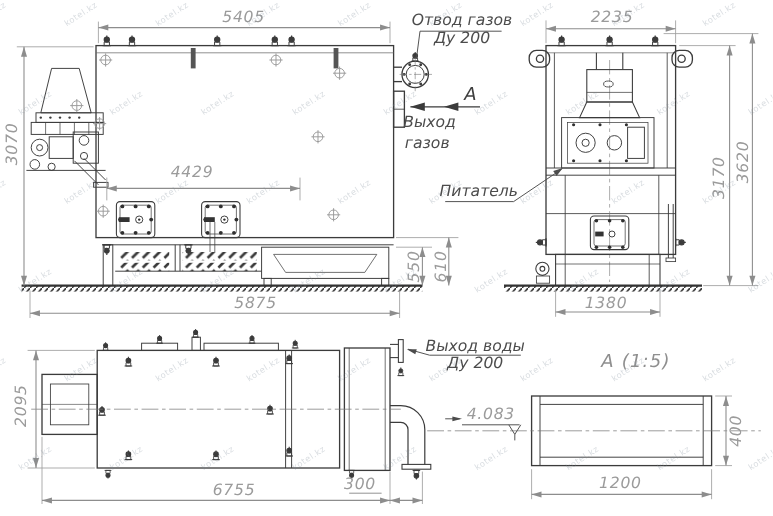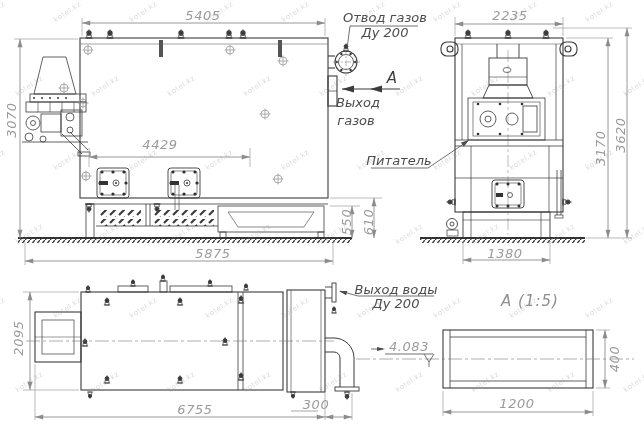--- a/index.html
+++ b/index.html
@@ -385,21 +385,21 @@
 <div class="t lbl" style="left:356px;top:120px">газов</div>
 
 <div class="t dim" style="left:510px;top:15px">2235</div>
 <div class="tv dim" style="left:600px;top:148px">3170</div>
 <div class="tv dim" style="left:620px;top:135px">3620</div>
 <div class="t dim" style="left:505px;top:253px">1380</div>
 <div class="t lbl" style="left:399px;top:160px">Питатель</div>
 
 <div class="tv dim" style="left:18px;top:338px">2095</div>
 <div class="t dim" style="left:195px;top:409px">6755</div>
-<div class="t dim" style="left:316px;top:404px">300</div>
+<div class="t dim" style="left:300px;top:404px">300</div>
 <div class="t lbl" style="left:396px;top:289px">Выход воды</div>
 <div class="t lbl" style="left:396px;top:303px">Ду 200</div>
 <div class="t dim" style="left:409px;top:346px">4.083</div>
 
 <div class="t sec" style="left:530px;top:301px">А  (1:5)</div>
 <div class="t dim" style="left:517px;top:403px">1200</div>
 <div class="tv dim" style="left:614px;top:359px">400</div>
 
 <div class="wm-layer">
       <span class="wm" style="left: -24px; top: 8px;">kotel.kz</span>

